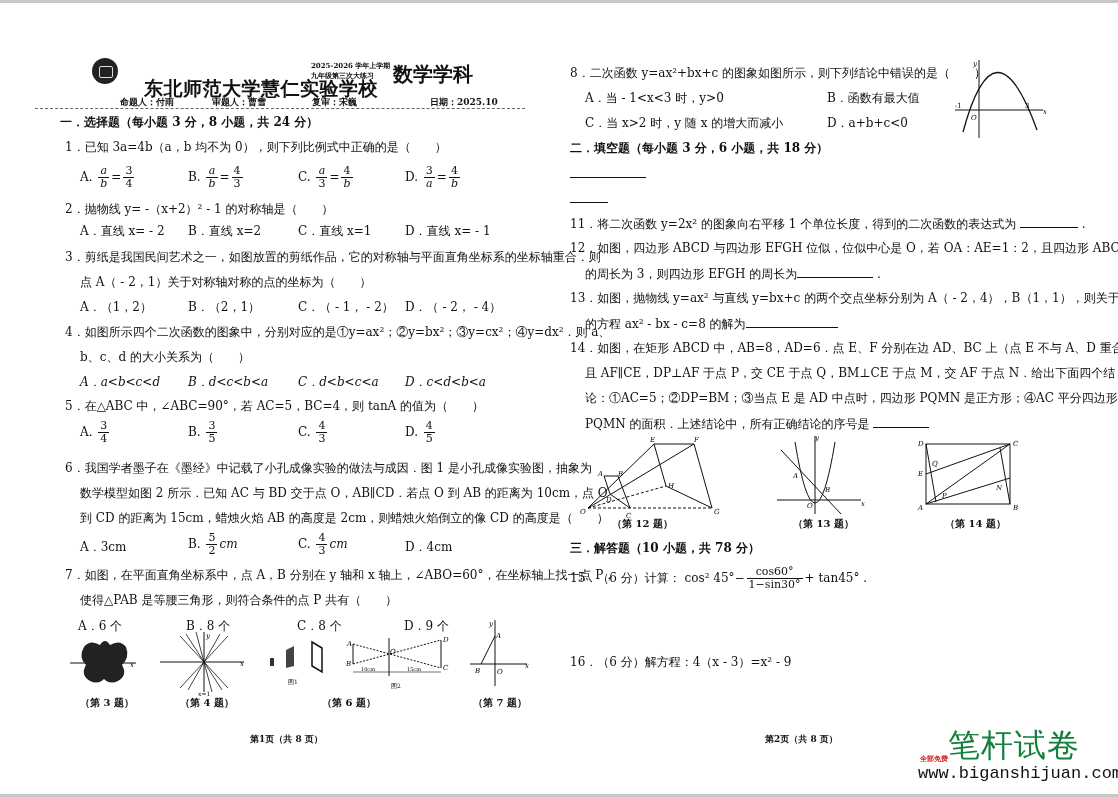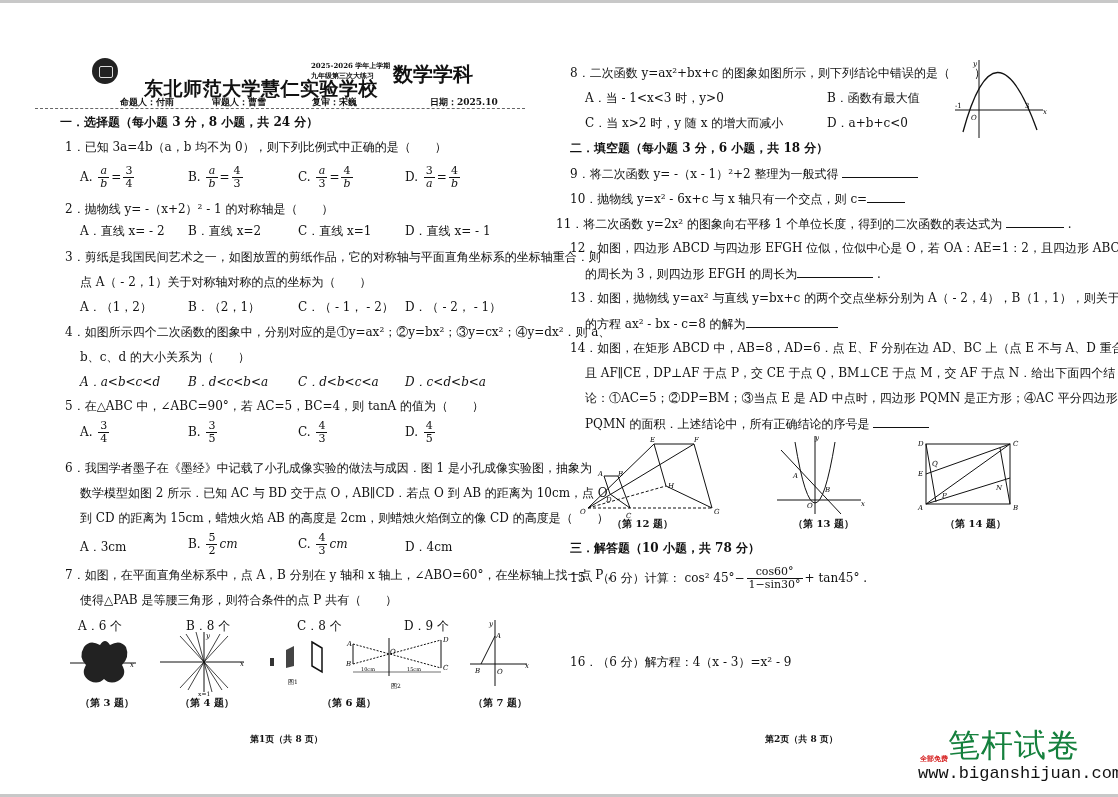--- a/index.html
+++ b/index.html
@@ -78,21 +78,21 @@
 <div class="abs t" style="left:80px;top:224px">A．直线 x= - 2</div>
 <div class="abs t" style="left:188px;top:224px">B．直线 x=2</div>
 <div class="abs t" style="left:298px;top:224px">C．直线 x=1</div>
 <div class="abs t" style="left:405px;top:224px">D．直线 x= - 1</div>
 
 <div class="abs t" style="left:65px;top:250px">3．剪纸是我国民间艺术之一，如图放置的剪纸作品，它的对称轴与平面直角坐标系的坐标轴重合．则</div>
 <div class="abs t" style="left:80px;top:275px">点 A（ - 2，1）关于对称轴对称的点的坐标为（　　）</div>
 <div class="abs t" style="left:80px;top:300px">A．（1，2）</div>
 <div class="abs t" style="left:188px;top:300px">B．（2，1）</div>
 <div class="abs t" style="left:298px;top:300px">C．（ - 1， - 2）</div>
-<div class="abs t" style="left:405px;top:300px">D．（ - 2， - 1）</div>
+<div class="abs t" style="left:405px;top:300px">D．（ - 2， - 4）</div>
 
 <div class="abs t" style="left:65px;top:325px">4．如图所示四个二次函数的图象中，分别对应的是①y=ax²；②y=bx²；③y=cx²；④y=dx²．则 a、</div>
 <div class="abs t" style="left:80px;top:350px">b、c、d 的大小关系为（　　）</div>
 <div class="abs t it" style="left:80px;top:375px">A．a&lt;b&lt;c&lt;d</div>
 <div class="abs t it" style="left:188px;top:375px">B．d&lt;c&lt;b&lt;a</div>
 <div class="abs t it" style="left:298px;top:375px">C．d&lt;b&lt;c&lt;a</div>
 <div class="abs t it" style="left:405px;top:375px">D．c&lt;d&lt;b&lt;a</div>
 
 <div class="abs t" style="left:65px;top:399px">5．在△ABC 中，∠ABC=90°，若 AC=5，BC=4，则 tanA 的值为（　　）</div>
 <div class="abs t" style="left:80px;top:420px"><span>A.</span> <span class="frac"><span class="num">3</span><span class="den">4</span></span></div>
@@ -184,23 +184,23 @@
   <path d="M8 74 Q40 -44 82 72" fill="none" stroke="#111" stroke-width="1.3"></path>
   <text x="18" y="8" font-size="7" font-style="italic">y</text>
   <text x="88" y="56" font-size="7" font-style="italic">x</text>
   <text x="16" y="62" font-size="7" font-style="italic">O</text>
   <text x="0" y="50" font-size="7">-1</text>
   <text x="70" y="50" font-size="7">3</text>
 </svg>
 
 <div class="abs t b" style="left:570px;top:141px">二．填空题（每小题 3 分，6 小题，共 18 分）</div>
 
-<div class="abs t" style="left:570px;top:166px"><span>9．将二次函数 y= -（x - 1）²+2 整理为一般式得</span> <span class="blank" style="width:76px"></span></div>
-<div class="abs t" style="left:570px;top:191px"><span>10．抛物线 y=x² - 6x+c 与 x 轴只有一个交点，则 c=</span><span class="blank" style="width:38px"></span></div>
-<div class="abs t" style="left:556px;top:216px"><span>11．将二次函数 y=2x² 的图象向右平移 1 个单位长度，得到的二次函数的表达式为</span> <span class="blank" style="width:58px"></span> .</div>
+<div class="abs t" style="left:570px;top:166px"> <span class="blank" style="width:76px"></span></div>
+<div class="abs t" style="left:570px;top:191px"><span class="blank" style="width:38px"></span></div>
+<div class="abs t" style="left:570px;top:216px"><span>11．将二次函数 y=2x² 的图象向右平移 1 个单位长度，得到的二次函数的表达式为</span> <span class="blank" style="width:58px"></span> .</div>
 <div class="abs t" style="left:570px;top:241px">12．如图，四边形 ABCD 与四边形 EFGH 位似，位似中心是 O，若 OA：AE=1：2，且四边形 ABCD</div>
 <div class="abs t" style="left:585px;top:266px"><span>的周长为 3，则四边形 EFGH 的周长为</span><span class="blank" style="width:76px"></span> .</div>
 <div class="abs t" style="left:570px;top:291px">13．如图，抛物线 y=ax² 与直线 y=bx+c 的两个交点坐标分别为 A（ - 2，4），B（1，1），则关于 x</div>
 <div class="abs t" style="left:585px;top:316px"><span>的方程 ax² - bx - c=8 的解为</span><span class="blank" style="width:92px"></span></div>
 <div class="abs t" style="left:570px;top:341px">14．如图，在矩形 ABCD 中，AB=8，AD=6．点 E、F 分别在边 AD、BC 上（点 E 不与 A、D 重合）</div>
 <div class="abs t" style="left:585px;top:366px">且 AF∥CE，DP⊥AF 于点 P，交 CE 于点 Q，BM⊥CE 于点 M，交 AF 于点 N．给出下面四个结</div>
 <div class="abs t" style="left:585px;top:391px">论：①AC=5；②DP=BM；③当点 E 是 AD 中点时，四边形 PQMN 是正方形；④AC 平分四边形</div>
 <div class="abs t" style="left:585px;top:416px"><span>PQMN 的面积．上述结论中，所有正确结论的序号是</span> <span class="blank" style="width:56px"></span></div>
 
 <svg style="left:580px;top:436px" width="150" height="80">

